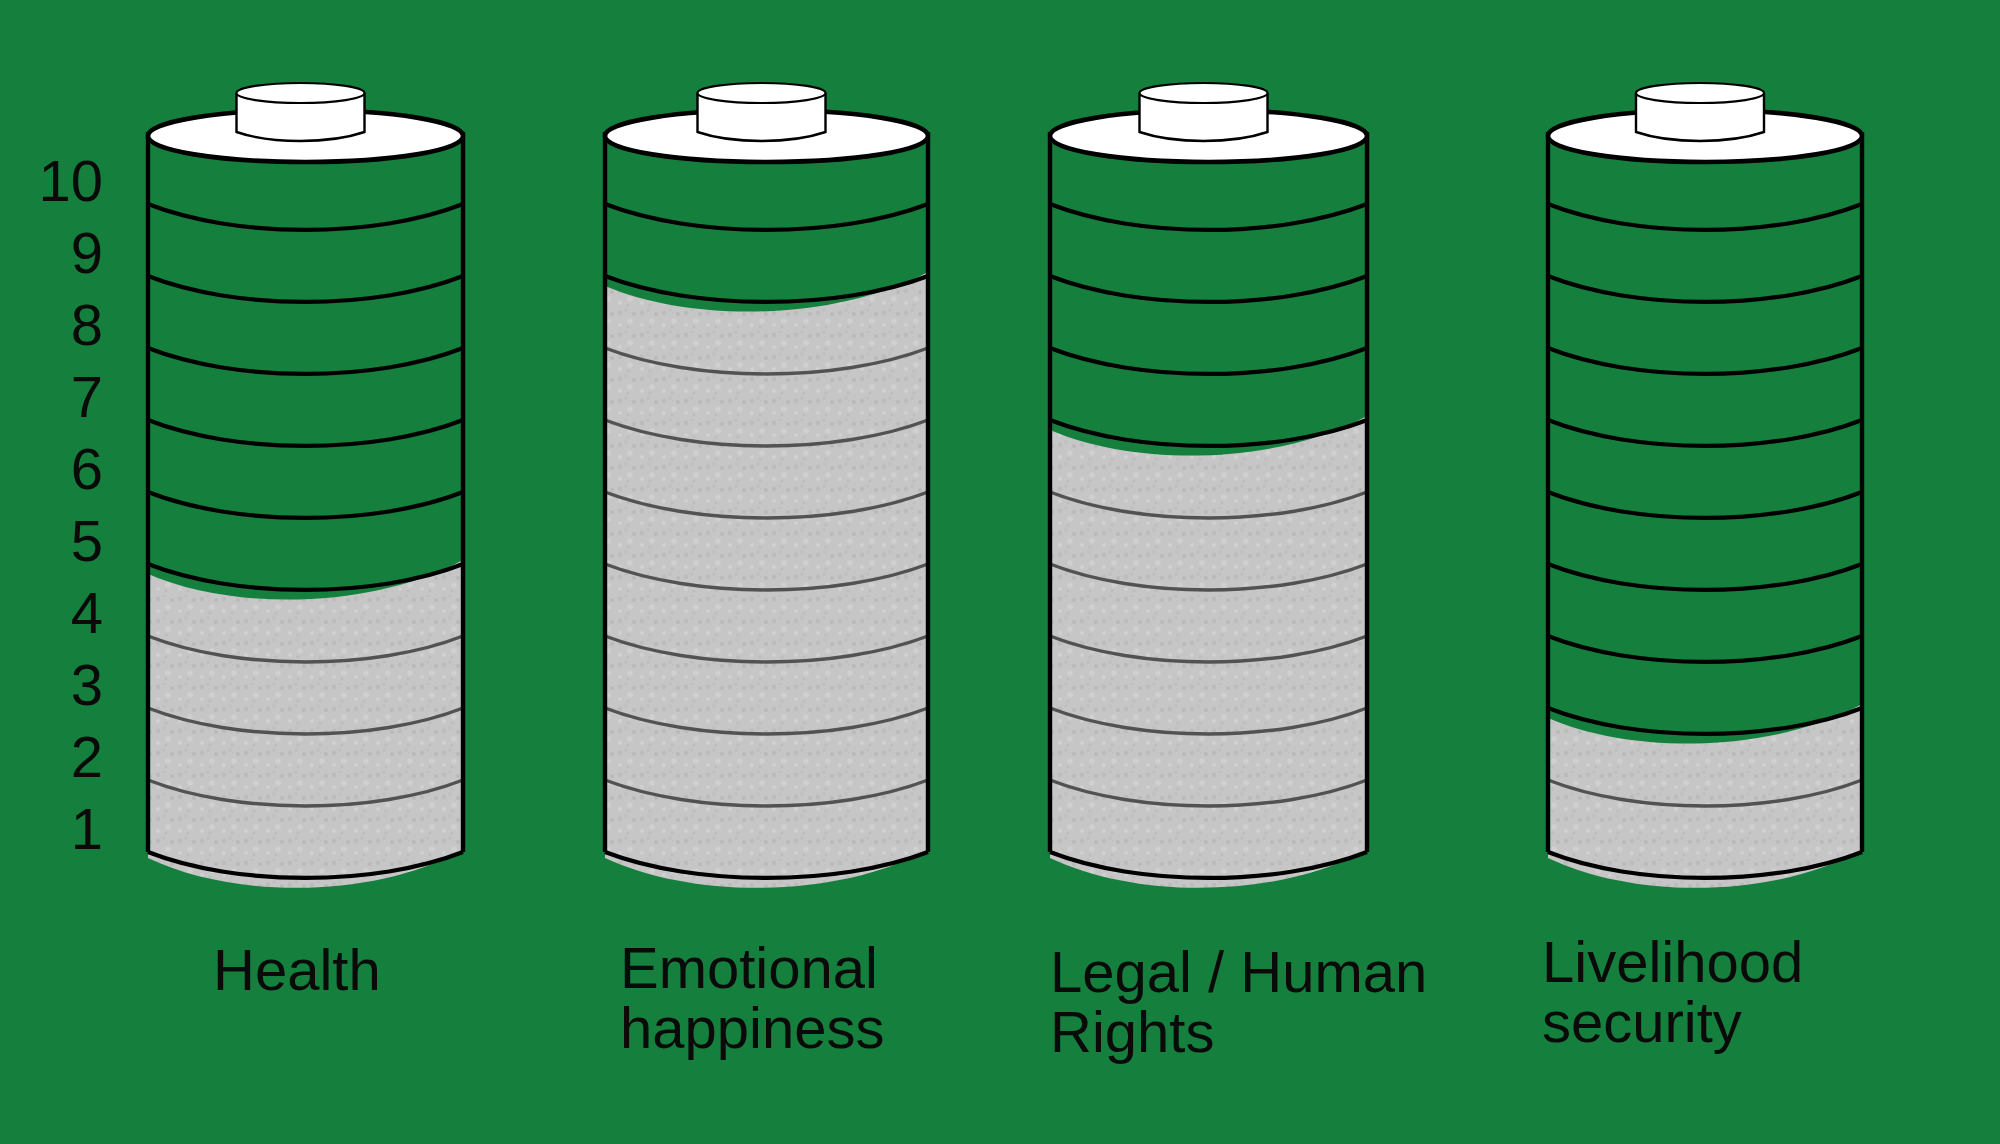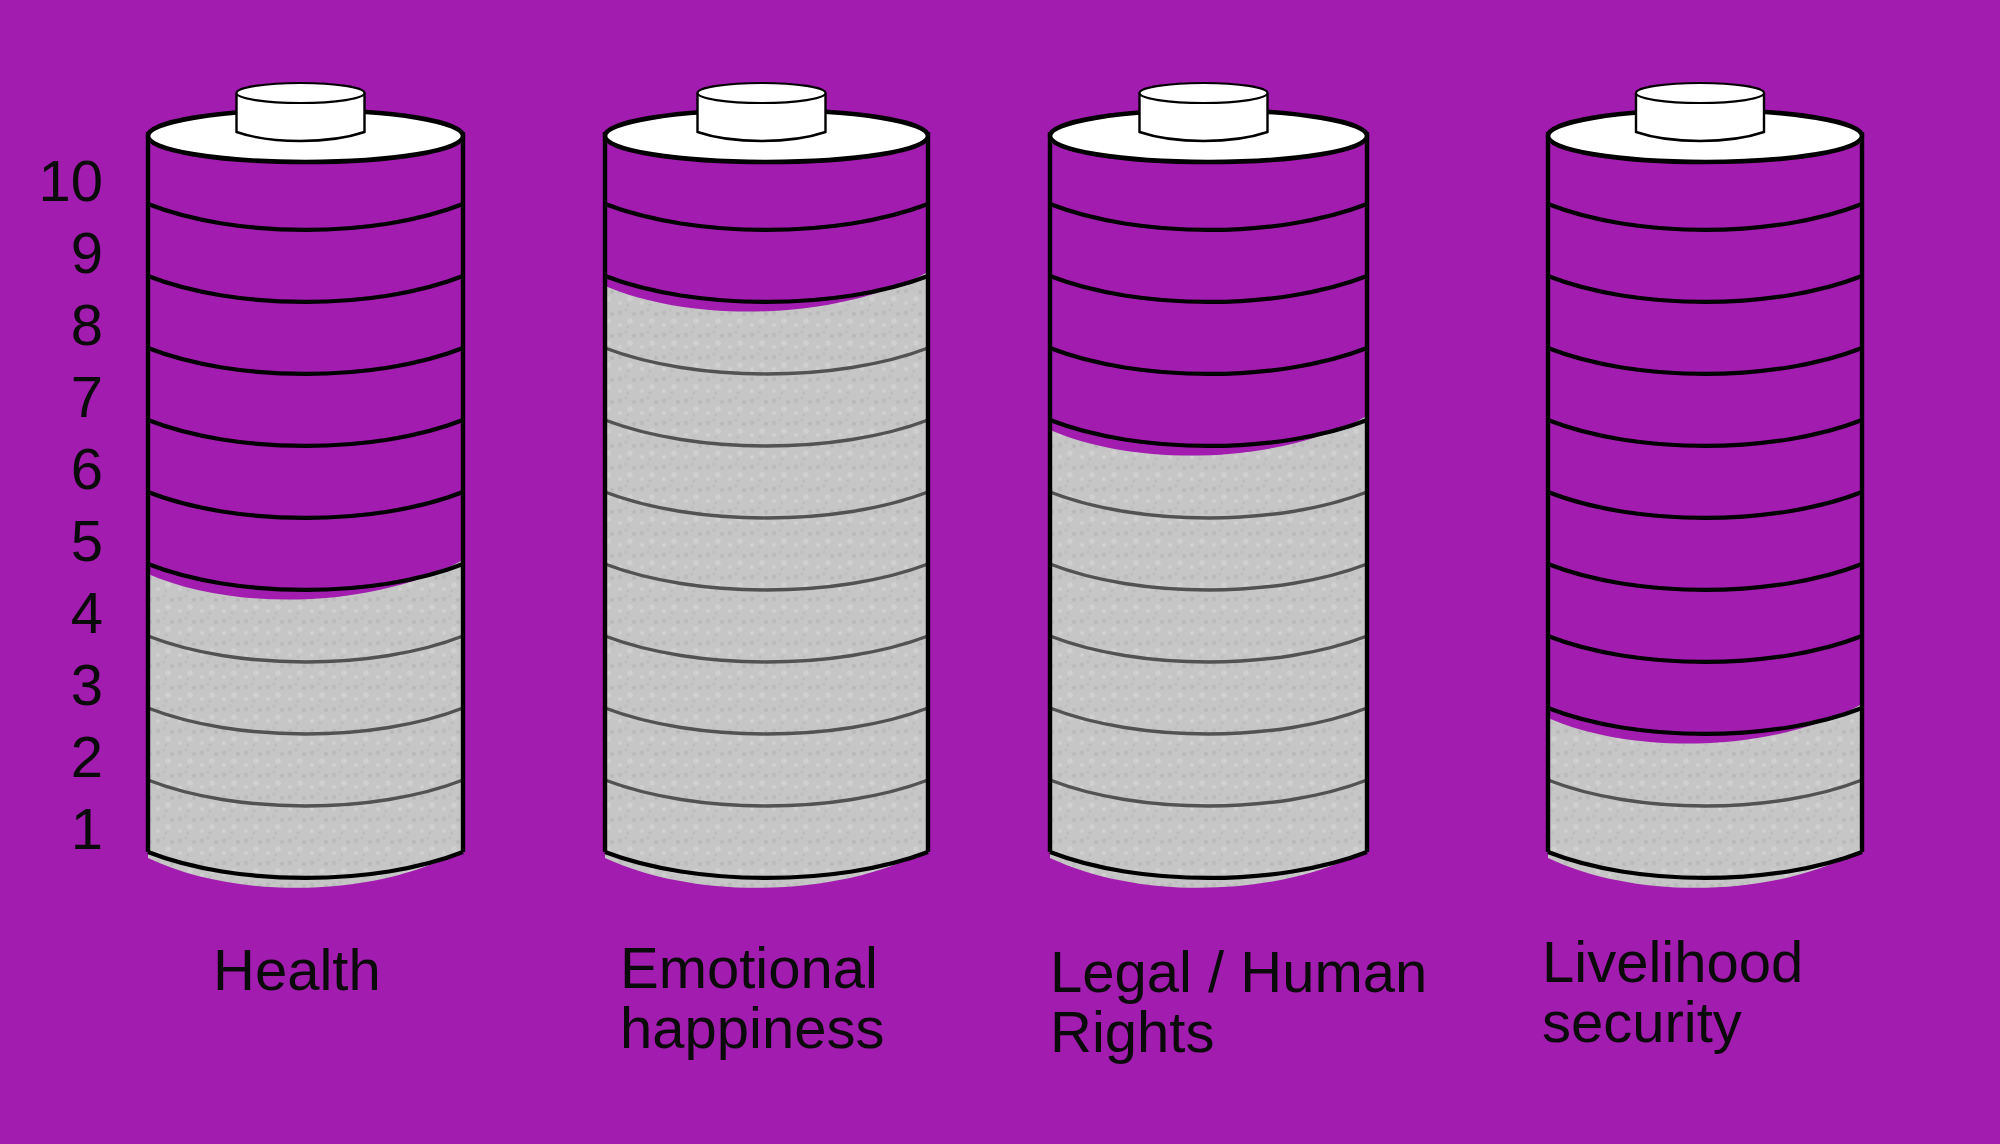--- a/index.html
+++ b/index.html
@@ -4,21 +4,21 @@
 <style>
   html, body {
     margin: 0;
     padding: 0;
     background: #ffffff;
   }
   .stage {
     position: relative;
     width: 2000px;
     height: 1144px;
-    background: #a21caf;
+    background: #15803d;
     overflow: hidden;
     font-family: "Liberation Sans", sans-serif;
   }
   svg text {
     font-family: "Liberation Sans", sans-serif;
     fill: #0a0a0a;
   }
 </style>
 </head>
 <body>

